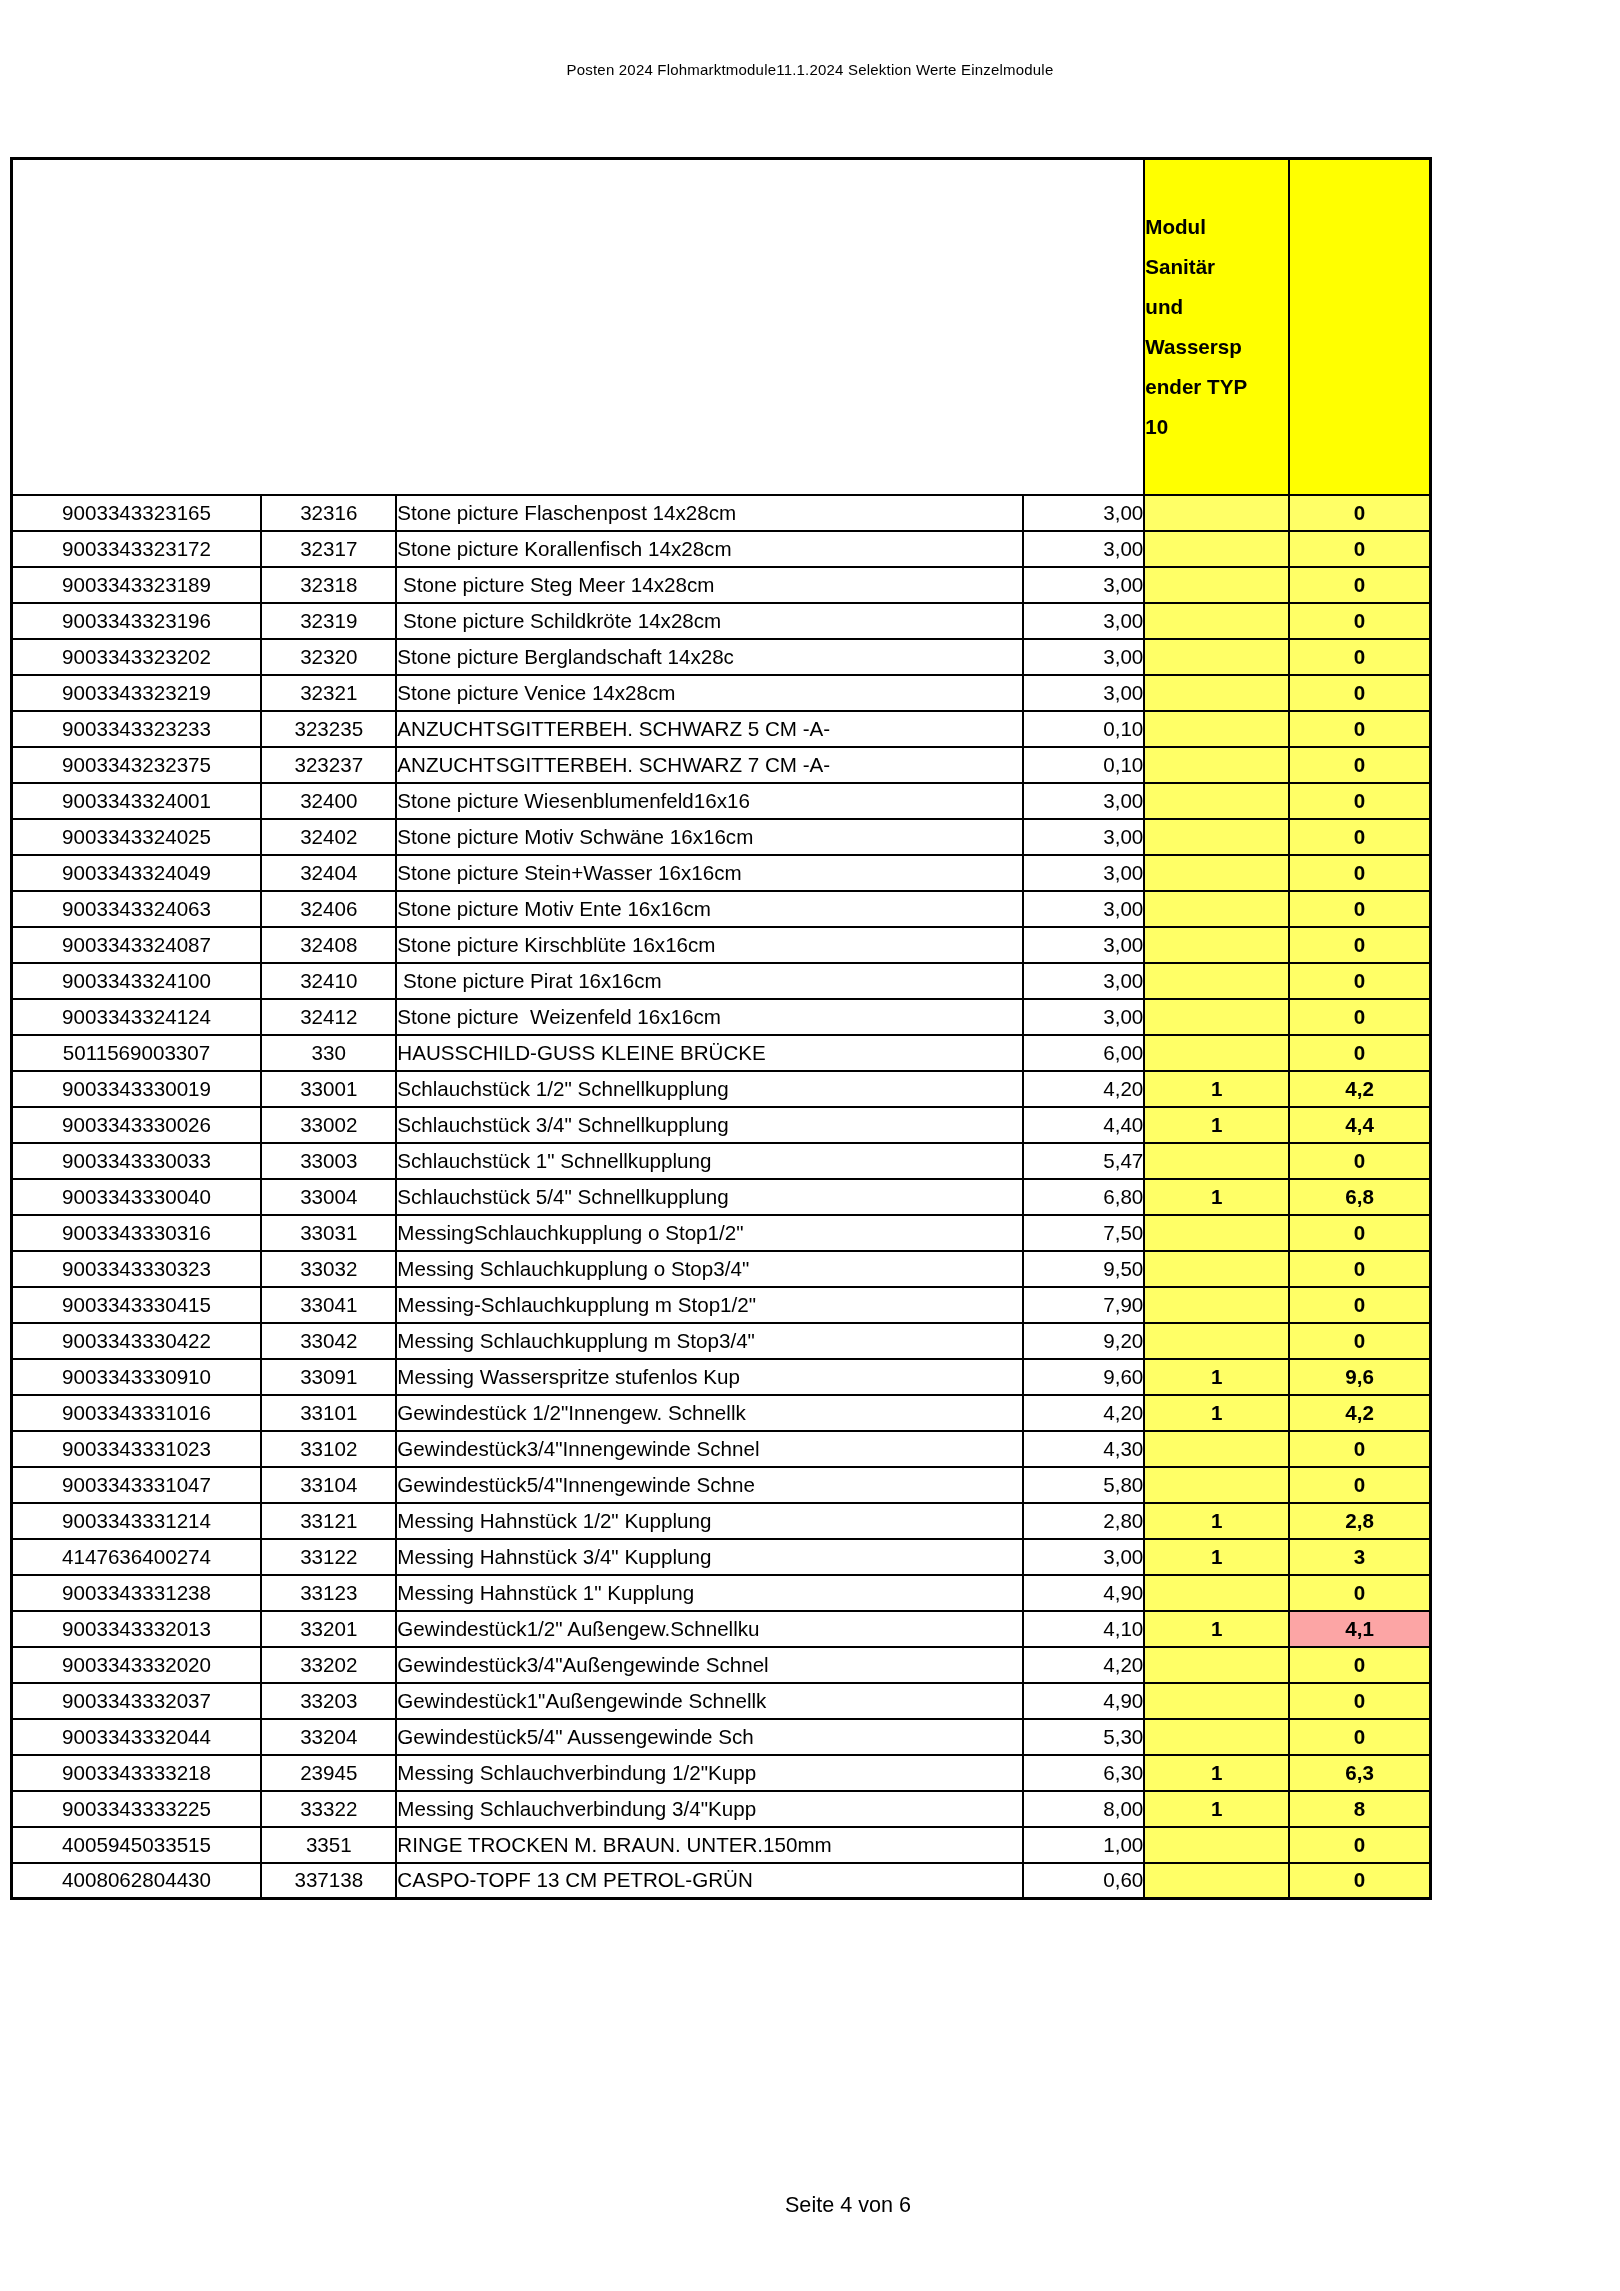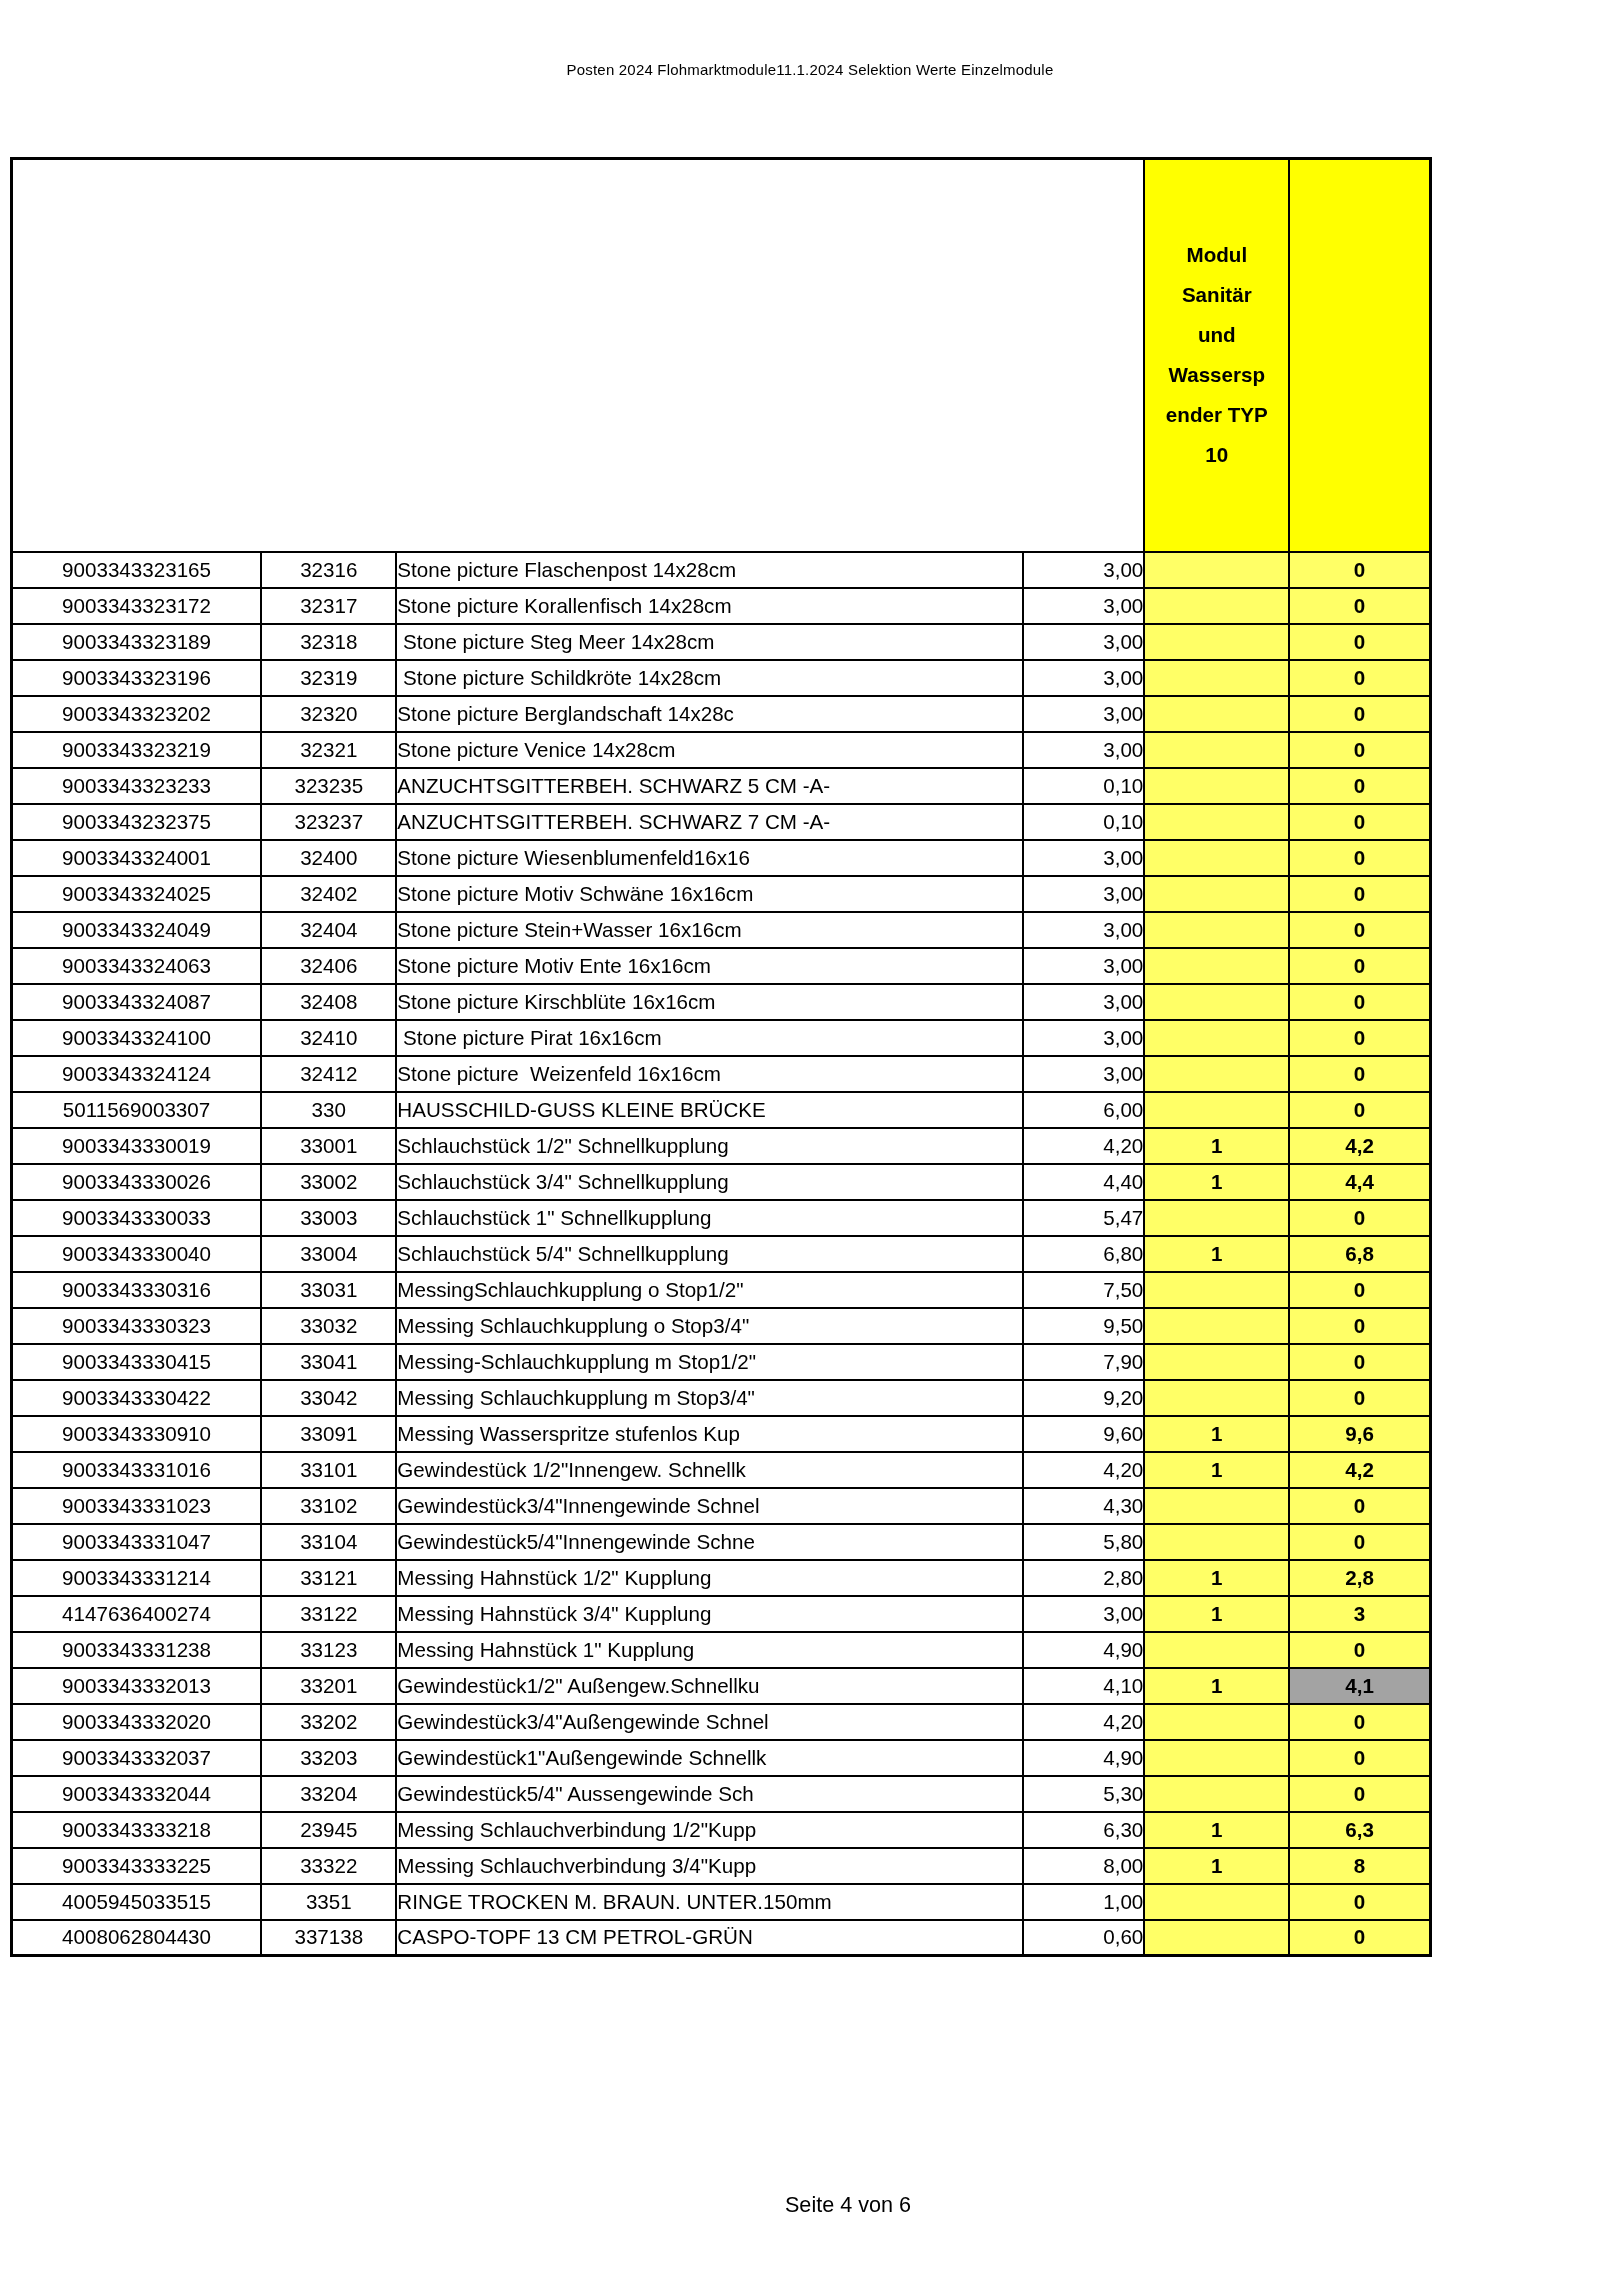--- a/index.html
+++ b/index.html
@@ -28,21 +28,21 @@
     table-layout:fixed;
     border:3.9px solid #000;
   }
   table.grid td{
     border:2.9px solid #000;
     font-size:20.6px;
     overflow:hidden;
     vertical-align:middle;
     padding:0;
   }
-  tr.header-row{ height:393px;text-align:center; }
+  tr.header-row{ height:336px; }
   td.hdr-empty{ background:#ffffff; }
   td.hdr-module{
     vertical-align:bottom;
     font-weight:bold;
     font-size:21.6px;
     line-height:40px;
     padding:0 2px 9.8px 6.9px;
   }
   td.hdr-value{ }
   tr.data-row{ height:36px; }
@@ -339,21 +339,21 @@
           <td class="price">4,90</td>
           <td class="qty" style="background: rgb(255, 255, 102);"></td>
           <td class="val" style="background: rgb(255, 255, 102);">0</td>
         </tr>
         <tr class="data-row">
           <td class="ean">9003343332013</td>
           <td class="art">33201</td>
           <td class="desc">Gewindestück1/2" Außengew.Schnellku</td>
           <td class="price">4,10</td>
           <td class="qty" style="background: rgb(255, 255, 102);">1</td>
-          <td class="val" style="background: #a3a3a3; margin-left: 13px;">4,1</td>
+          <td class="val" style="background: #fca5a5; margin-left: 13px;">4,1</td>
         </tr>
         <tr class="data-row">
           <td class="ean">9003343332020</td>
           <td class="art">33202</td>
           <td class="desc">Gewindestück3/4"Außengewinde Schnel</td>
           <td class="price">4,20</td>
           <td class="qty" style="background: rgb(255, 255, 102);"></td>
           <td class="val" style="background: rgb(255, 255, 102);">0</td>
         </tr>
         <tr class="data-row">

